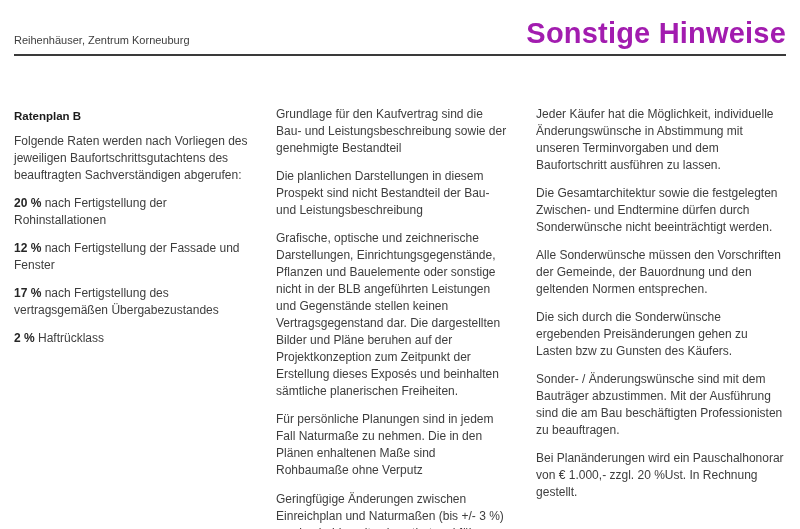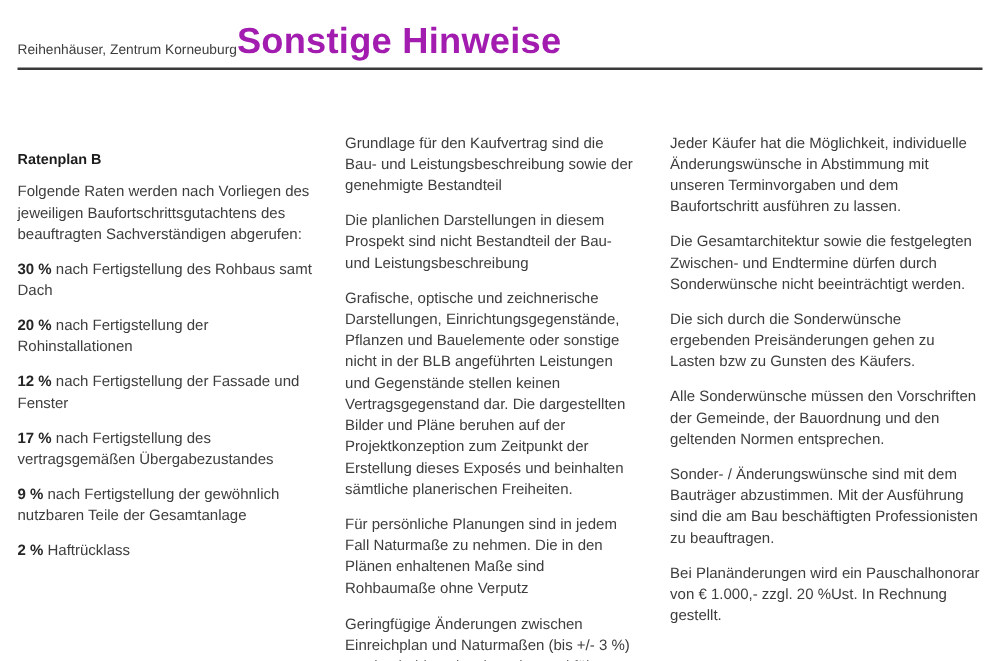--- a/index.html
+++ b/index.html
@@ -13,20 +13,21 @@
     height: 529px;
     background: #ffffff;
     font-family: "Liberation Sans", sans-serif;
     color: #3d3d3d;
     box-sizing: border-box;
     padding: 0 14px;
     overflow: hidden;
   }
   .header {
     display: flex;
+    justify-content: space-between;
     align-items: flex-end;
     padding-top: 18px;
   }
   .project-name {
     font-size: 11px;
     color: #3d3d3d;
     padding-bottom: 4px;
   }
   .page-title {
     font-size: 29px;
@@ -48,21 +49,21 @@
   .col {
     box-sizing: border-box;
   }
   .col-1 { width: 238px; }
   .col-2 { width: 236px; }
   .col-3 { width: 252px; }
   .col-heading {
     font-size: 11.5px;
     font-weight: bold;
     color: #1c1c1c;
-    margin: 16px 0 11px 0;
+    margin: 4px 0 11px 0;
   }
   .col p {
     font-size: 12px;
     line-height: 1.42;
     margin: 0 0 11px 0;
     color: #3d3d3d;
   }
   .col p strong {
     color: #262626;
   }
@@ -77,44 +78,42 @@
     <div class="page-title">Sonstige Hinweise</div>
   </div>
   <hr class="header-rule">
 
   <div class="columns">
 
     <div class="col col-1">
       <h3 class="col-heading">Ratenplan B</h3>
       <p>Folgende Raten werden nach Vorliegen des jeweiligen Baufortschrittsgutachtens des beauftragten Sachverständigen abgerufen:</p>
       <div>
-          <p><strong>30 %</strong> nach Fertigstellung des Rohbaus samt Dach</p>
           <p><strong>20 %</strong> nach Fertigstellung der Rohinstallationen</p>
           <p><strong>12 %</strong> nach Fertigstellung der Fassade und Fenster</p>
           <p><strong>17 %</strong> nach Fertigstellung des vertragsgemäßen Übergabezustandes</p>
-          <p><strong>9 %</strong> nach Fertigstellung der gewöhnlich nutzbaren Teile der Gesamtanlage</p>
           <p><strong>2 %</strong> Haftrücklass</p>
         </div>
     </div>
 
     <div class="col col-2">
       <div>
           <p>Grundlage für den Kaufvertrag sind die Bau- und Leistungsbeschreibung sowie der genehmigte Bestandteil</p>
           <p>Die planlichen Darstellungen in diesem Prospekt sind nicht Bestandteil der Bau- und Leistungsbeschreibung</p>
           <p>Grafische, optische und zeichnerische Darstellungen, Einrichtungsgegenstände, Pflanzen und Bauelemente oder sonstige nicht in der BLB angeführten Leistungen und Gegenstände stellen keinen Vertragsgegenstand dar. Die dargestellten Bilder und Pläne beruhen auf der Projektkonzeption zum Zeitpunkt der Erstellung dieses Exposés und beinhalten sämtliche planerischen Freiheiten.</p>
           <p>Für persönliche Planungen sind in jedem Fall Naturmaße zu nehmen. Die in den Plänen enhaltenen Maße sind Rohbaumaße ohne Verputz</p>
           <p>Geringfügige Änderungen zwischen Einreichplan und Naturmaßen (bis +/- 3 %) werden beiderseits akzeptiert und führen zu keiner Preisänderung.</p>
         </div>
     </div>
 
     <div class="col col-3">
       <div>
           <p>Jeder Käufer hat die Möglichkeit, individuelle Änderungswünsche in Abstimmung mit unseren Terminvorgaben und dem Baufortschritt ausführen zu lassen.</p>
           <p>Die Gesamtarchitektur sowie die festgelegten Zwischen- und Endtermine dürfen durch Sonderwünsche nicht beeinträchtigt werden.</p>
+          <p>Alle Sonderwünsche müssen den Vorschriften der Gemeinde, der Bauordnung und den geltenden Normen entsprechen.</p>
           <p>Die sich durch die Sonderwünsche ergebenden Preisänderungen gehen zu Lasten bzw zu Gunsten des Käufers.</p>
-          <p>Alle Sonderwünsche müssen den Vorschriften der Gemeinde, der Bauordnung und den geltenden Normen entsprechen.</p>
           <p>Sonder- / Änderungswünsche sind mit dem Bauträger abzustimmen. Mit der Ausführung sind die am Bau beschäftigten Professionisten zu beauftragen.</p>
           <p>Bei Planänderungen wird ein Pauschalhonorar von €  1.000,- zzgl. 20 %Ust. In Rechnung gestellt.</p>
         </div>
     </div>
 
   </div>
 </div>
 
 </body></html>

